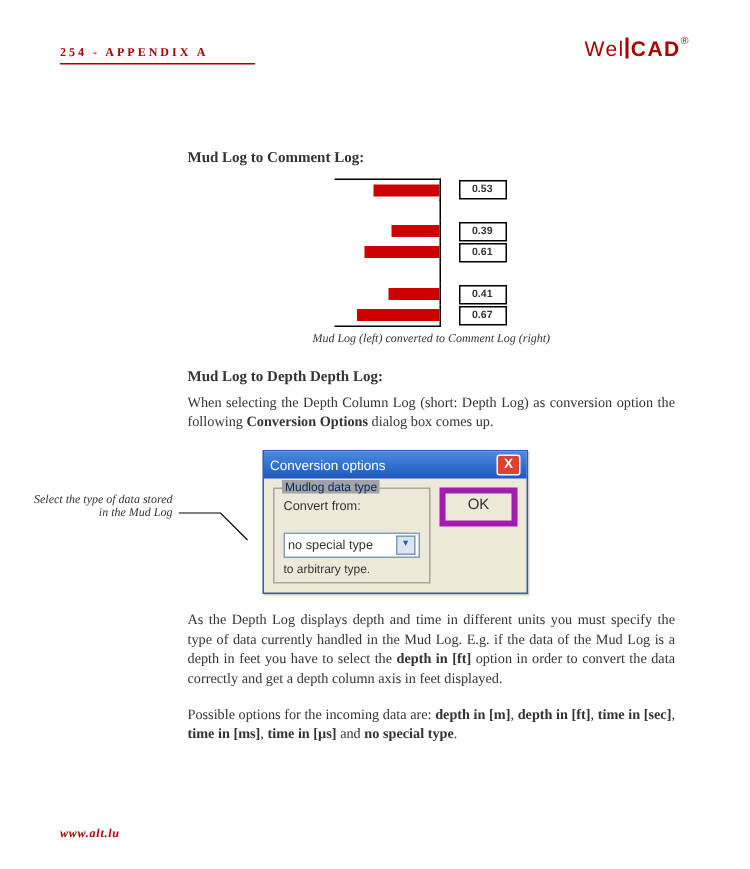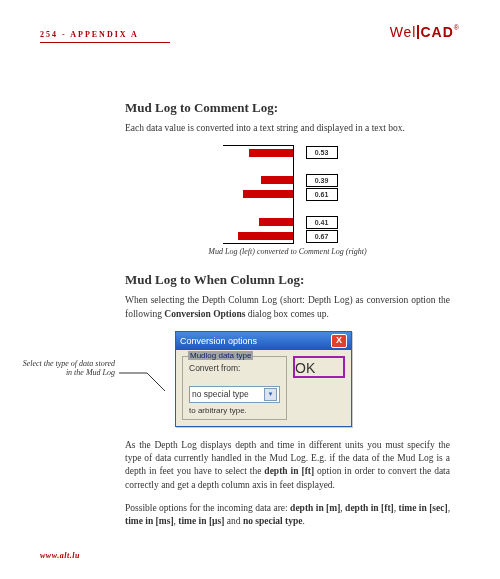--- a/index.html
+++ b/index.html
@@ -65,21 +65,21 @@
   .header-right .reg {
     font-size: 7px;
     vertical-align: top;
   }
   .content {
     margin-left: 85px;
     margin-right: 10px;
   }
   .section-title {
     font-weight: bold;
-    font-size: 13px;
+    font-size: 10px;
     margin-bottom: 6px;
   }
   .para {
     font-size: 9.5px;
     line-height: 1.4;
     margin-bottom: 10px;
     text-align: justify;
   }
   .mudlog-figure {
     margin: 8px auto 4px auto;
@@ -217,26 +217,26 @@
     border: 1px solid #7f9db9;
     text-align: center;
     font-size: 7px;
     line-height: 9px;
     color: #2a5fb0;
   }
   .to-line {
     font-size: 8px;
   }
   .ok-btn {
-    border: 2px solid #a21caf;
+    border: 4px solid #a21caf;
     background: #ece9d8;
     padding: 2px 0;
     width: 48px;
-    text-align: left;
-    font-size: 14px;
+    text-align: center;
+    font-size: 10px;
     height: 14px;
   }
   .footer {
     position: absolute;
     left: 40px;
     bottom: 22px;
     color: #a00;
     font-size: 8px;
     font-weight: bold;
     letter-spacing: 0.5px;
@@ -250,21 +250,20 @@
 <div class="page">
   <div class="header">
     <div class="header-left">254 - APPENDIX A</div>
     <div class="header-right">
       <span class="well">Wel</span><span class="bar"></span><span class="cad">CAD</span><span class="reg">®</span>
     </div>
   </div>
 
   <div class="content">
     <div class="section-title">Mud Log to Comment Log:</div>
-    <div class="para">Each data value is converted into a text string and displayed in a text box.</div>
 
     <div class="mudlog-figure">
       <div id="mudlog-rows">
           <div class="mudlog-row">
             <div class="bar-area bar-top">
               <div class="redbar" style="width: 44px;"></div>
             </div>
             <div class="val-box">0.53</div>
           </div>
           <div class="mudlog-row">
@@ -294,21 +293,21 @@
           <div class="mudlog-row">
             <div class="bar-area bar-bot">
               <div class="redbar" style="width: 55px;"></div>
             </div>
             <div class="val-box">0.67</div>
           </div>
         </div>
     </div>
     <div class="caption">Mud Log (left) converted to Comment Log (right)</div>
 
-    <div class="section-title">Mud Log to When Column Log:</div>
+    <div class="section-title">Mud Log to Depth Depth Log:</div>
     <div class="para">
       <span>When selecting the Depth Column Log (short: Depth Log) as conversion option the following </span><b>Conversion Options</b><span> dialog box comes up.</span>
     </div>
 
     <div class="dialog-wrap">
       <div class="side-note">Select the type of data stored in the Mud Log</div>
       <div class="pointer-line">
         <svg viewBox="0 0 50 24">
             <path d="M0 2 L28 2 L46 20" stroke="#000" fill="none" stroke-width="0.8"></path>
           </svg>

